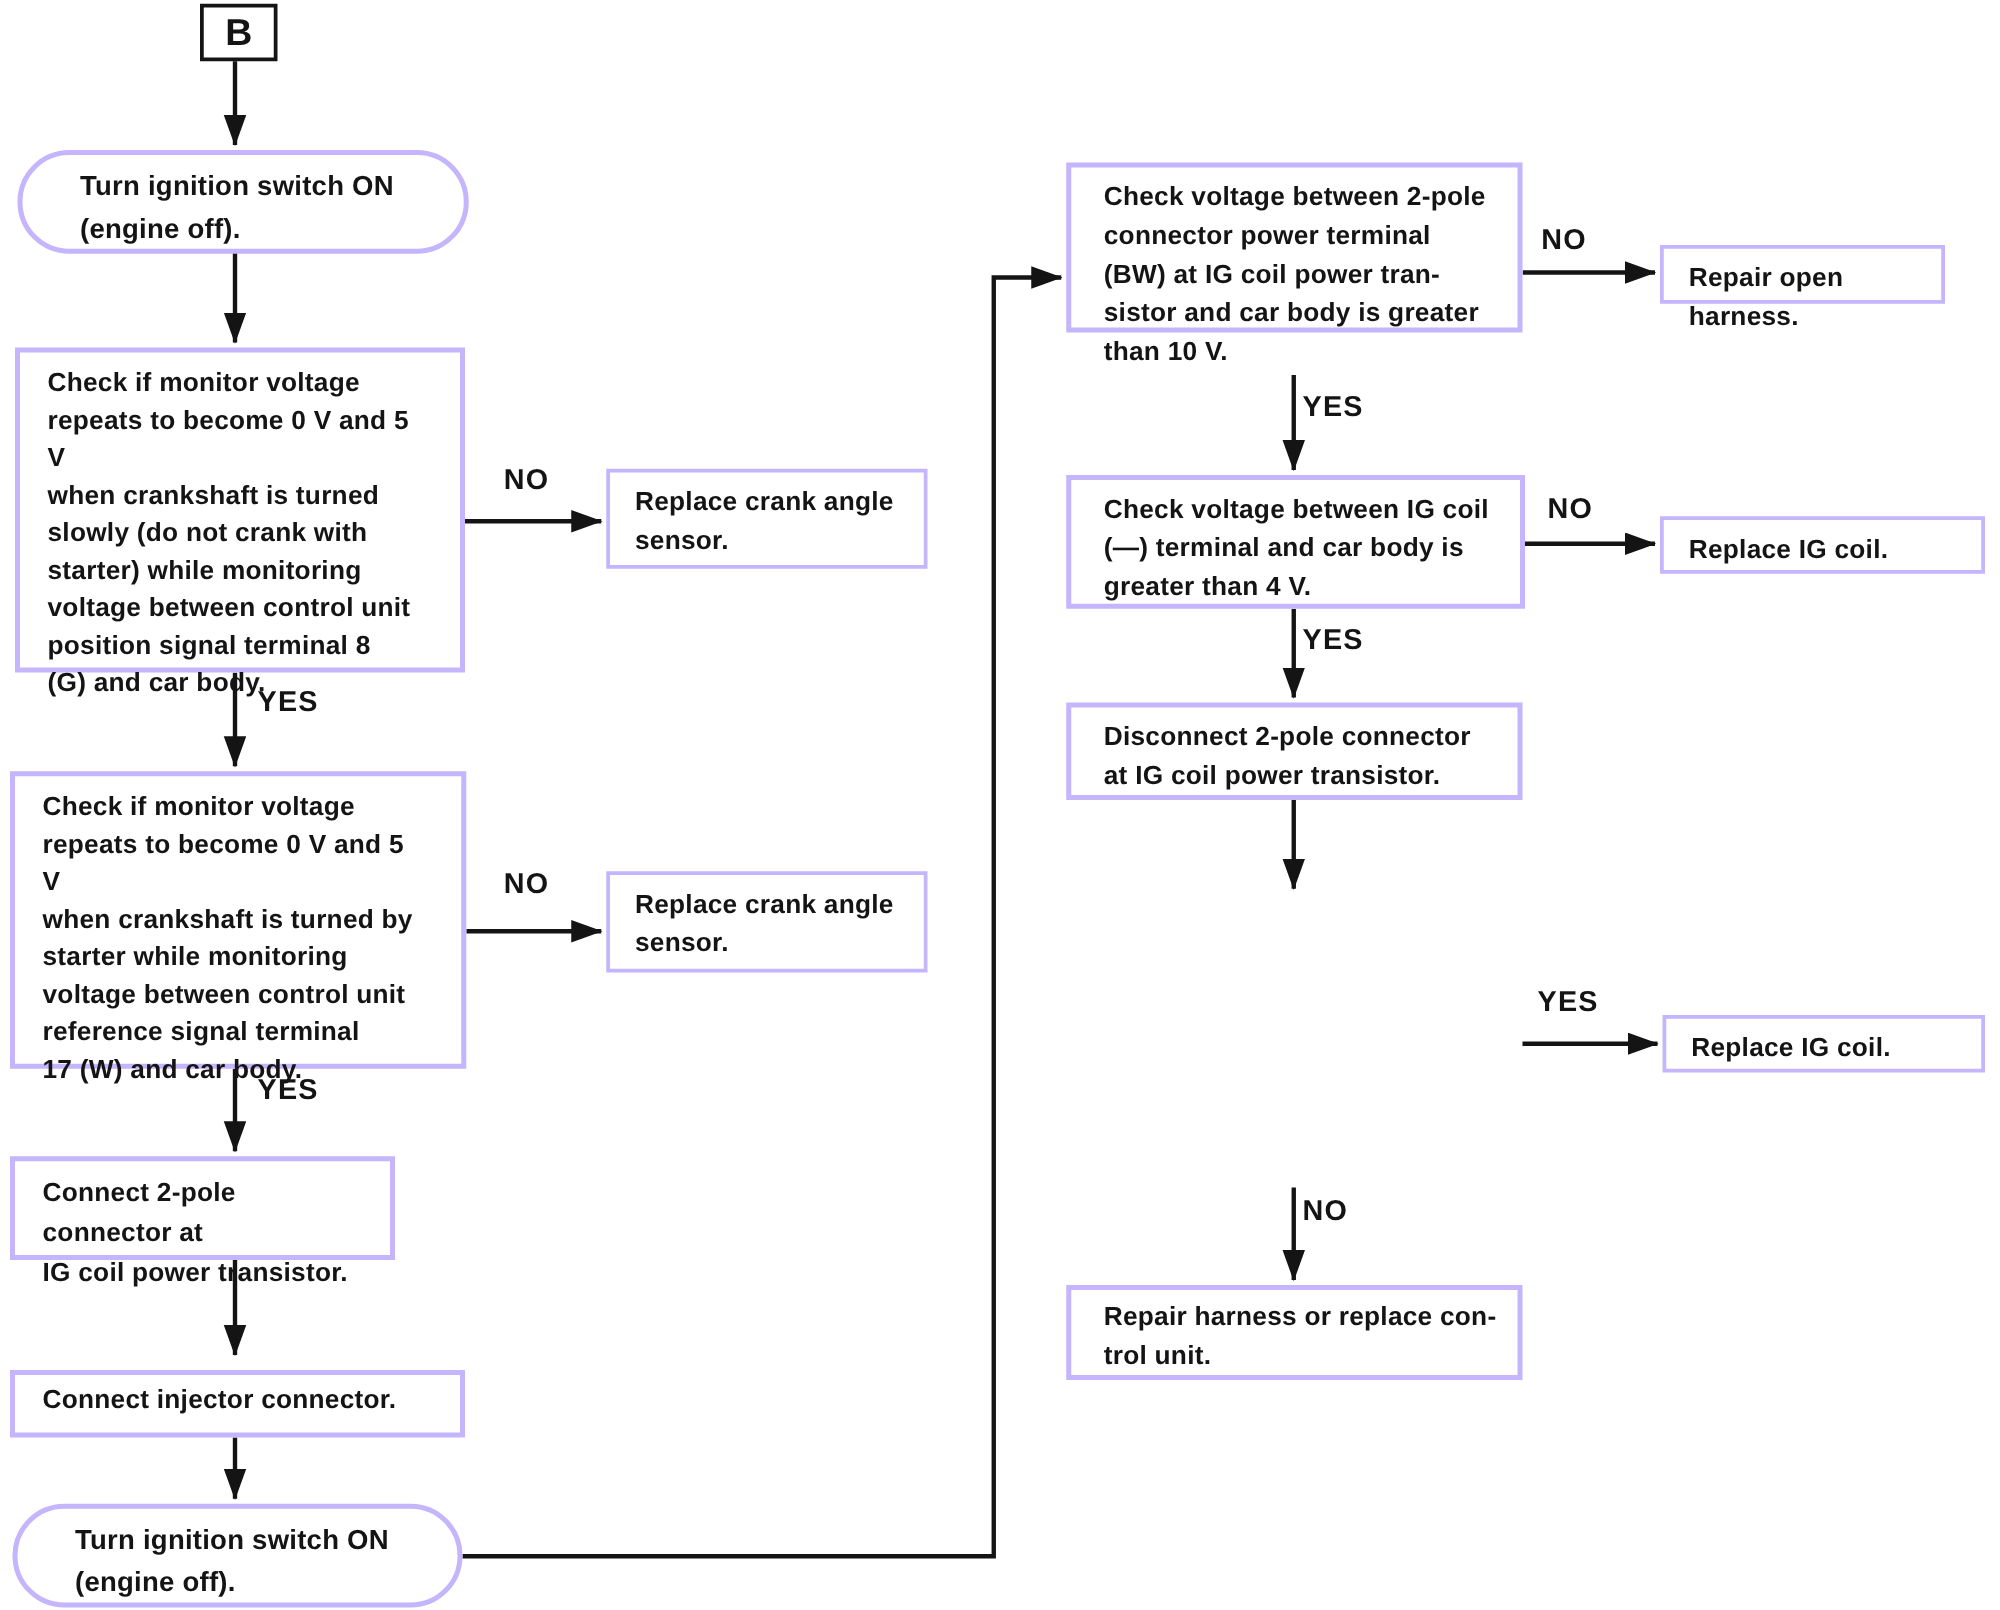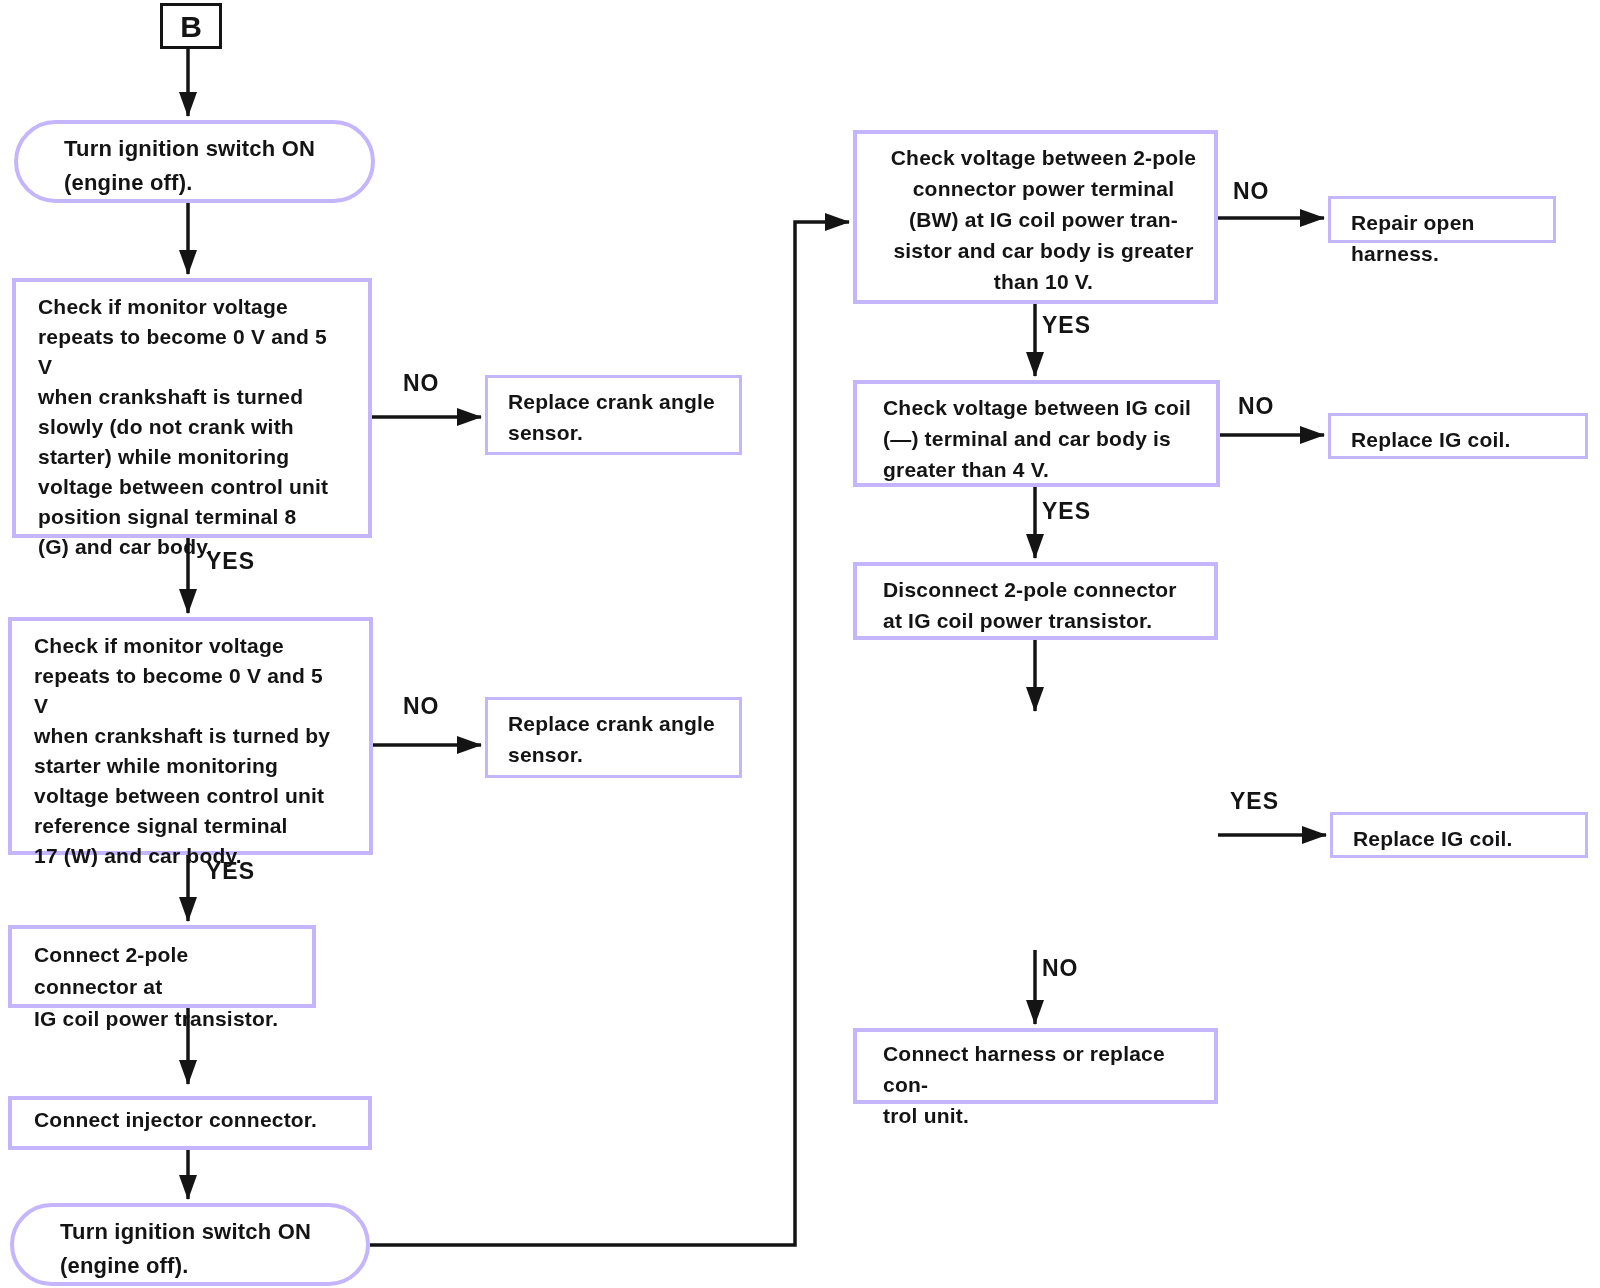--- a/index.html
+++ b/index.html
@@ -116,41 +116,41 @@
 sensor.</div>
 
   <div class="node process" style="left:8px; top:925px; width:308px; height:83px; line-height:32px;">Connect 2-pole connector at
 IG coil power transistor.</div>
 
   <div class="node process" style="left:8px; top:1096px; width:364px; height:54px; padding-top:5px;">Connect injector connector.</div>
 
   <div class="node terminal" style="left:10px; top:1203px; width:360px; height:83px;">Turn ignition switch ON
 (engine off).</div>
 
-  <div class="node process-r" style="left:853px; top:130px; width:365px; height:174px;text-align:center;">Check voltage between 2-pole
+  <div class="node process-r" style="left:853px; top:130px; width:365px; height:136px;">Check voltage between 2-pole
 connector power terminal
 (BW) at IG coil power tran-
 sistor and car body is greater
 than 10 V.</div>
 
   <div class="node result" style="left:1328px; top:196px; width:228px; height:47px;">Repair open harness.</div>
 
   <div class="node process-r" style="left:853px; top:380px; width:367px; height:107px;">Check voltage between IG coil
 (—) terminal and car body is
 greater than 4 V.</div>
 
   <div class="node result" style="left:1328px; top:413px; width:260px; height:46px;">Replace IG coil.</div>
 
   <div class="node process-r" style="left:853px; top:562px; width:365px; height:78px;">Disconnect 2-pole connector
 at IG coil power transistor.</div>
 
 
   <div class="node result" style="left:1330px; top:812px; width:258px; height:46px;">Replace IG coil.</div>
 
-  <div class="node process-r" style="left:853px; top:1028px; width:365px; height:76px; padding-top:6px;">Connect harness or replace con-
+  <div class="node process-r" style="left:853px; top:1028px; width:365px; height:76px; padding-top:6px;">Repair harness or replace con-
 trol unit.</div>
 
   <div class="connector-label" style="left:403px; top:370px;">NO</div>
   <div class="connector-label" style="left:206px; top:548px;">YES</div>
   <div class="connector-label" style="left:403px; top:693px;">NO</div>
   <div class="connector-label" style="left:206px; top:858px;">YES</div>
   <div class="connector-label" style="left:1233px; top:178px;">NO</div>
   <div class="connector-label" style="left:1042px; top:312px;">YES</div>
   <div class="connector-label" style="left:1238px; top:393px;">NO</div>
   <div class="connector-label" style="left:1042px; top:498px;">YES</div>

